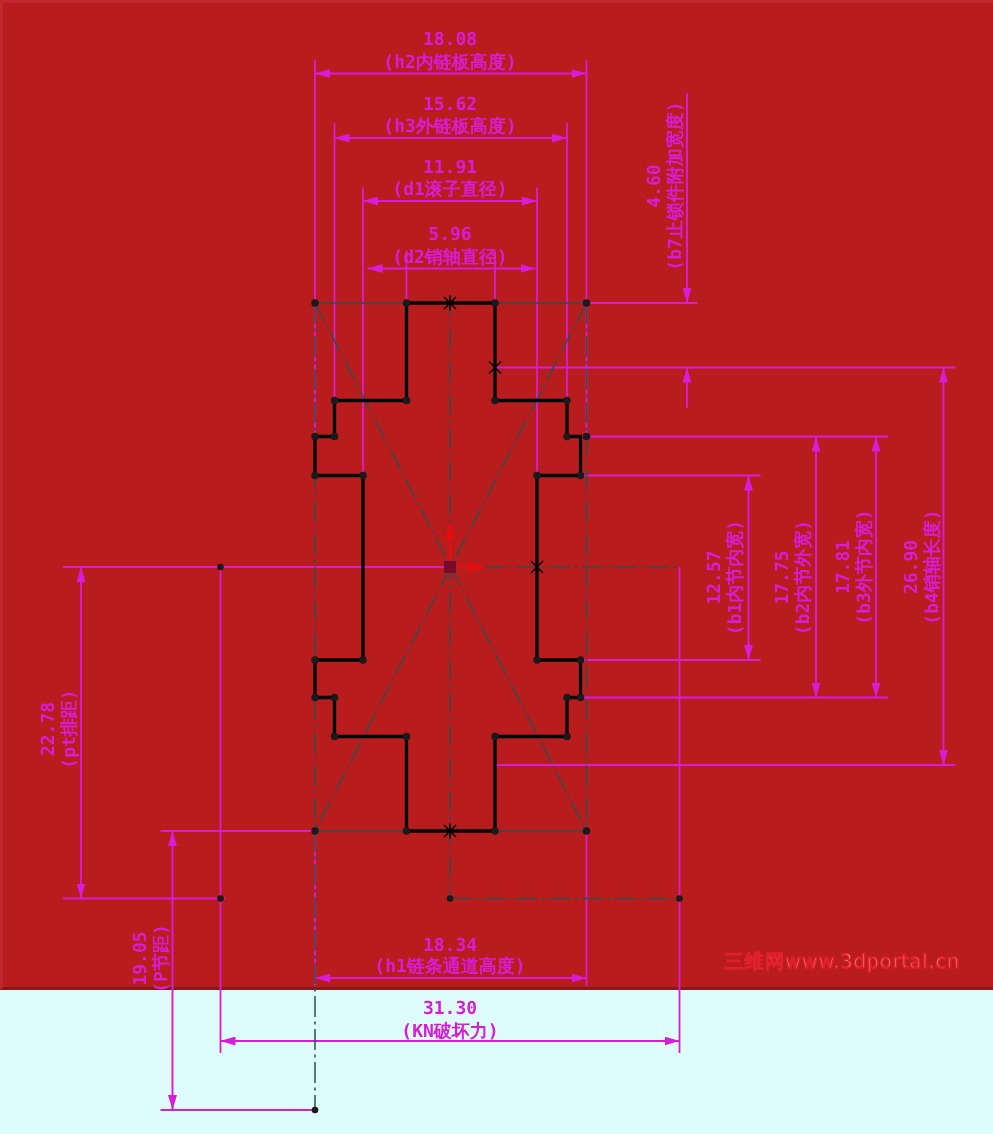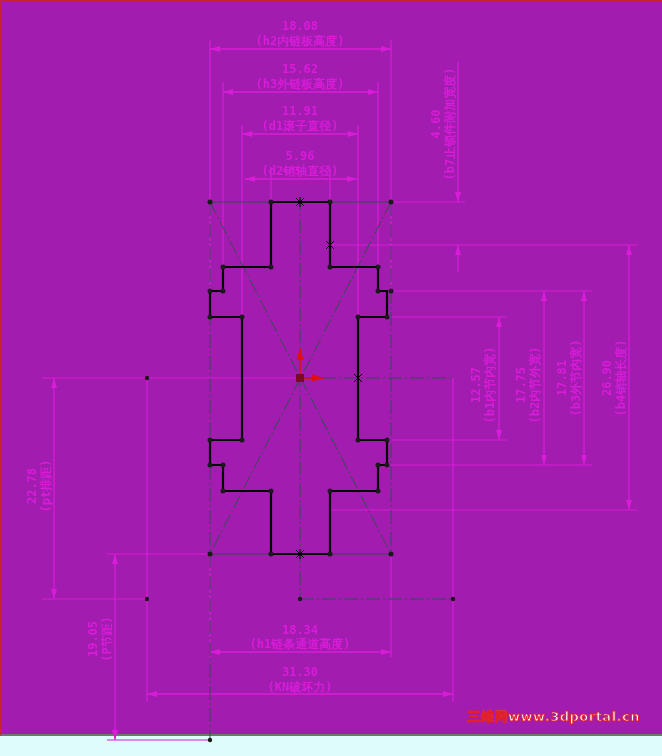--- a/index.html
+++ b/index.html
@@ -2,32 +2,32 @@
 <html><head>
   <meta charset="utf-8">
   <style>
     html, body { margin: 0; padding: 0; }
     body {
       width: 662px; height: 756px; overflow: hidden;
       background: #dffcfc;
       font-family: "DejaVu Sans", sans-serif;
     }
     #canvas {
-      position: relative; width: 662px; height: 736px;
-      background: #a21caf;
+      position: relative; width: 662px; height: 660px;
+      background: #b91c1c;
       box-sizing: border-box;
       border-top: 2px solid #c0282e;
       border-left: 2px solid #c0282e;
-      border-bottom: 2px solid #737373;
+      border-bottom: 2px solid #7f1d1d;
     }
     svg { position: absolute; left: 0; top: 0; }
     .dim-text { font-family: "DejaVu Sans Mono", "Liberation Mono", monospace; font-weight: bold; fill: #d81cd8; }
     .watermark {
       position: absolute; right: 22px; bottom: 8px;
-      font-family: "DejaVu Sans", sans-serif; font-weight: bold;
+      font-family: "DejaVu Sans", sans-serif; font-weight: normal;
       font-size: 13px; color: #ffffff;
       -webkit-text-stroke: 1px #e0202a;
       letter-spacing: 0.5px;
     }
   </style>
 </head>
 <body>
 
 <div id="canvas">
   <svg width="662" height="756" viewBox="0 0 662 756">

